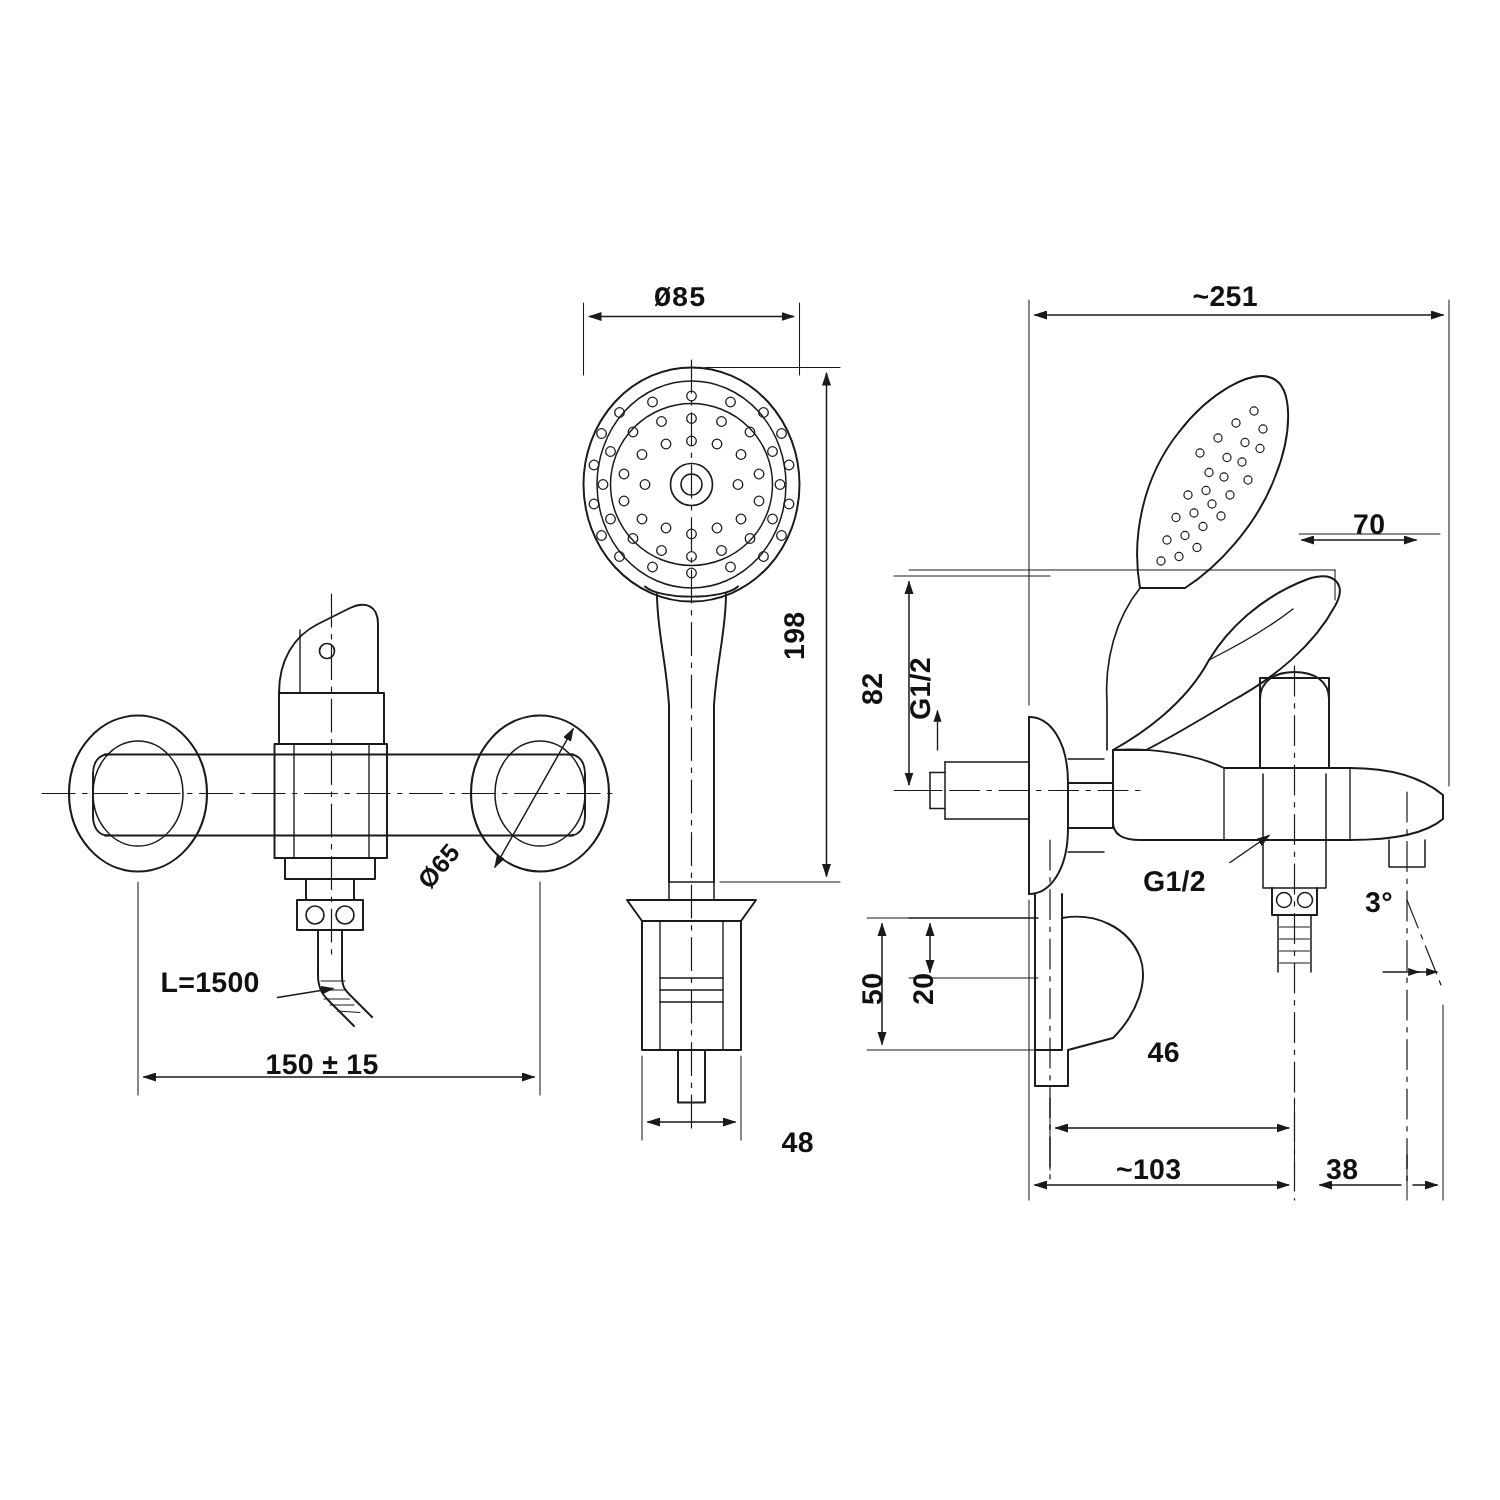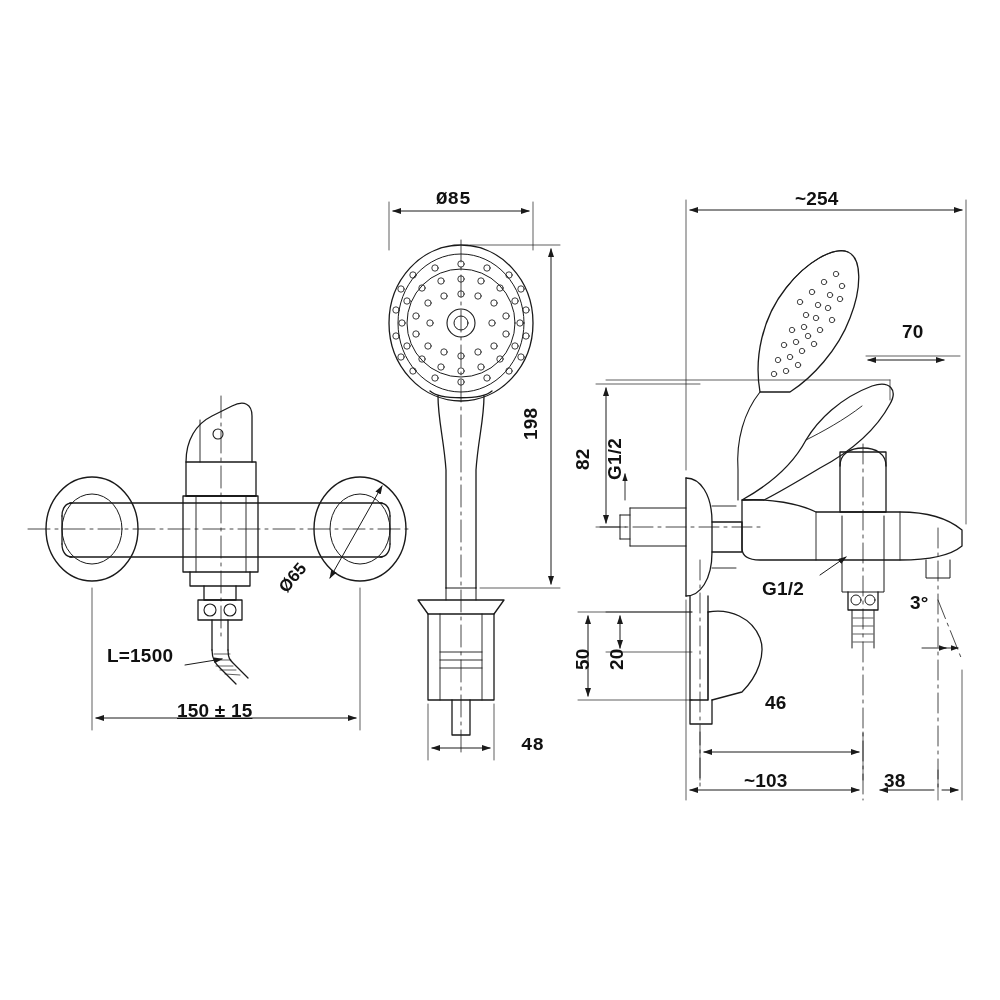--- a/index.html
+++ b/index.html
@@ -329,33 +329,33 @@
         <path d="M962,670 L962,800" stroke-width="0.7"></path>
         <path d="M880,790 L934,790" stroke-width="1.0" marker-start="url(#arrS)"></path>
         <path d="M942,790 L958,790" stroke-width="1.0" marker-end="url(#arr)"></path>
       </g>
 
     </g>
   </svg>
 
   <div class="dimlabel big" style="left:107px; top:645px;text-align:right;">L=1500</div>
 
-  <div class="dimlabel big" style="left:177px; top:700px;text-decoration:underline;">150 ± 15</div>
+  <div class="dimlabel big" style="left:177px; top:700px;">150 ± 15</div>
 
   <div class="dimlabel" style="left:275px; top:584px; transform: rotate(-50deg); transform-origin: left top;">Ø65</div>
 
   <div class="dimlabel big" style="left:436px; top:188px;font-family:Liberation Mono, monospace;">Ø85</div>
 
   <div class="dimlabel big" style="left:520px; top:440px; transform: rotate(-90deg); transform-origin: left top;">198</div>
 
-  <div class="dimlabel big" style="left:521px; top:734px;font-family:Liberation Mono, monospace;">48</div>
-
-  <div class="dimlabel big" style="left:795px; top:188px;">~254</div>
-
-  <div class="dimlabel big" style="left:902px; top:321px;">70</div>
+  <div class="dimlabel big" style="left:521px; top:752px;">48</div>
+
+  <div class="dimlabel big" style="left:795px; top:188px;">~251</div>
+
+  <div class="dimlabel big" style="left:902px; top:340px;">70</div>
 
   <div class="dimlabel big" style="left:572px; top:470px; transform: rotate(-90deg); transform-origin: left top;">82</div>
 
   <div class="dimlabel big" style="left:604px; top:480px; transform: rotate(-90deg); transform-origin: left top;">G1/2</div>
 
   <div class="dimlabel big" style="left:762px; top:578px;">G1/2</div>
 
   <div class="dimlabel big" style="left:572px; top:670px; transform: rotate(-90deg); transform-origin: left top;">50</div>
 
   <div class="dimlabel big" style="left:606px; top:670px; transform: rotate(-90deg); transform-origin: left top;">20</div>

